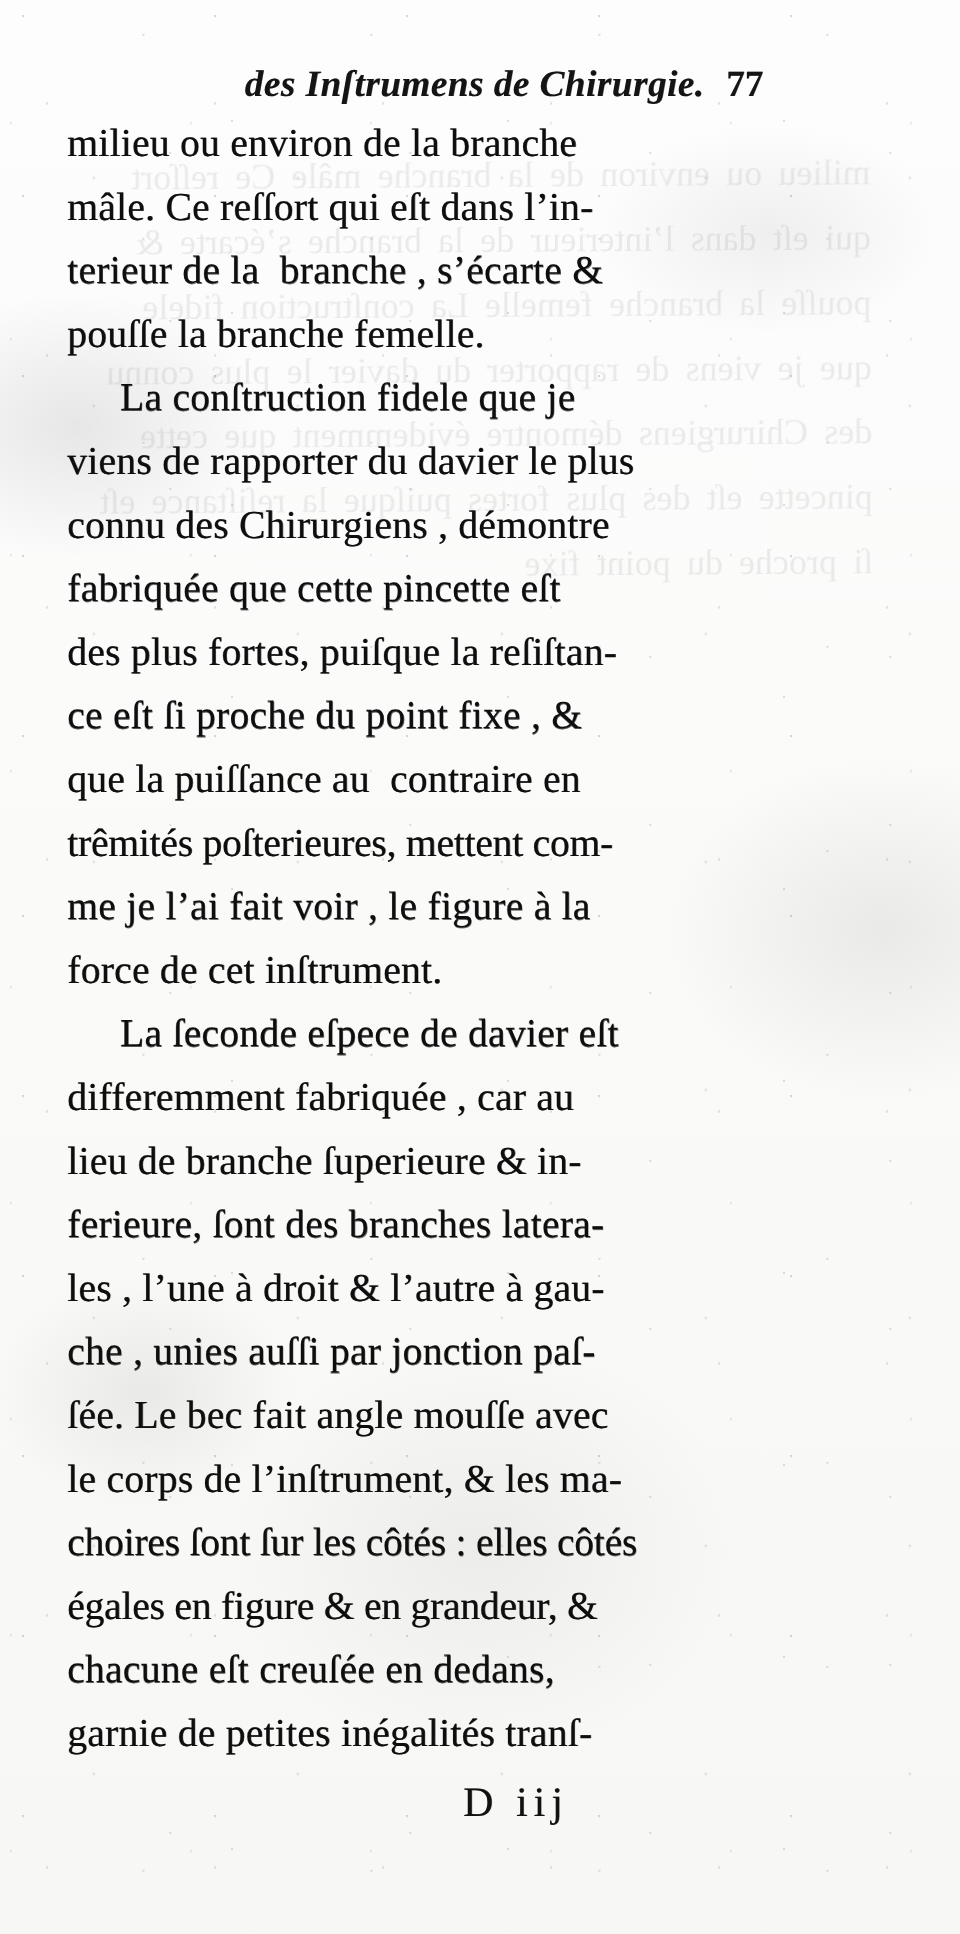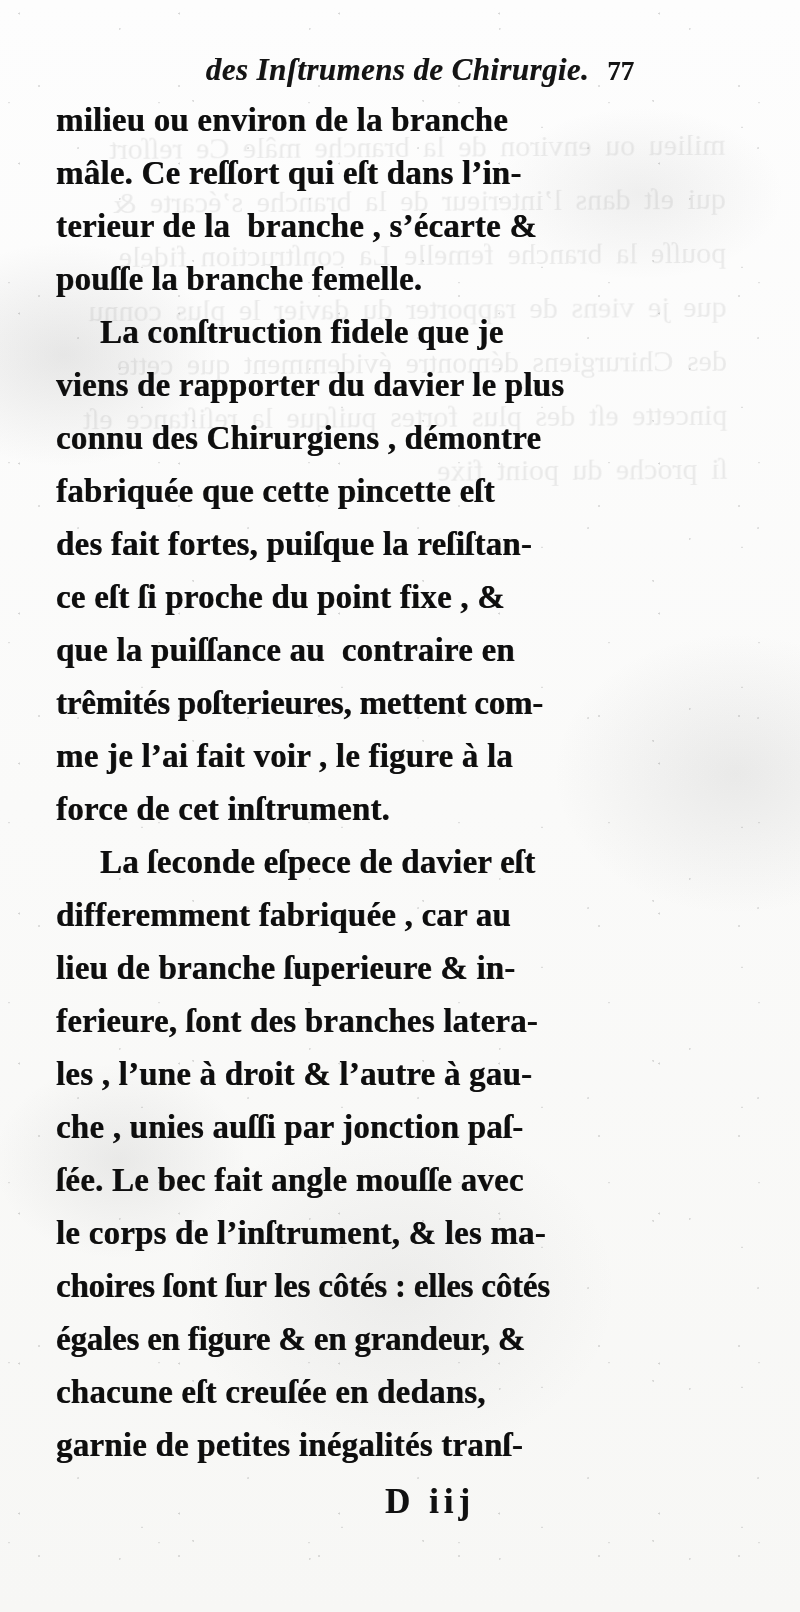--- a/index.html
+++ b/index.html
@@ -66,28 +66,27 @@
     font-style: italic;
     font-weight: bold;
     font-size: 31px;
     letter-spacing: 0.4px;
     color: #141414;
     text-shadow: 0.4px 0.3px 0 rgba(0,0,0,0.5);
   }
   .running-head .rh-folio {
     font-family: "Liberation Serif", serif;
     font-weight: bold;
-    font-size: 27px;
+    font-size: 31px;
     color: #141414;
     text-shadow: 0.4px 0.3px 0 rgba(0,0,0,0.5);
   }
 
   .body-text {
     margin-top: 2px;
-    font-weight: bold;
   }
   .line {
     font-family: "Liberation Serif", serif;
     font-size: 33px;
     line-height: 53px;
     color: #0e0e0e;
     white-space: pre;
     text-shadow: 0.45px 0.35px 0 rgba(0,0,0,0.55), -0.3px 0.2px 0 rgba(0,0,0,0.25);
     letter-spacing: 0.2px;
   }
@@ -147,21 +146,21 @@
         <div class="line">mâle. Ce reſſort qui eſt dans l’in-</div>
         <div class="line">terieur de la  branche , s’écarte &amp;</div>
         <div class="line">pouſſe la branche femelle.</div>
       </div>
 
       <div class="paragraph">
         <div class="line indent">La conſtruction fidele que je</div>
         <div class="line">viens de rapporter du davier le plus</div>
         <div class="line">connu des Chirurgiens , démontre</div>
         <div class="line">fabriquée que cette pincette eſt</div>
-        <div class="line">des fait fortes, puiſque la reſiſtan-</div>
+        <div class="line">des plus fortes, puiſque la reſiſtan-</div>
         <div class="line">ce eſt ſi proche du point fixe , &amp;</div>
         <div class="line">que la puiſſance au  contraire en</div>
         <div class="line tight">trêmités poſterieures, mettent com-</div>
         <div class="line">me je l’ai fait voir , le figure à la</div>
         <div class="line">force de cet inſtrument.</div>
       </div>
 
       <div class="paragraph">
         <div class="line indent">La ſeconde eſpece de davier eſt</div>
         <div class="line">differemment fabriquée , car au</div>

